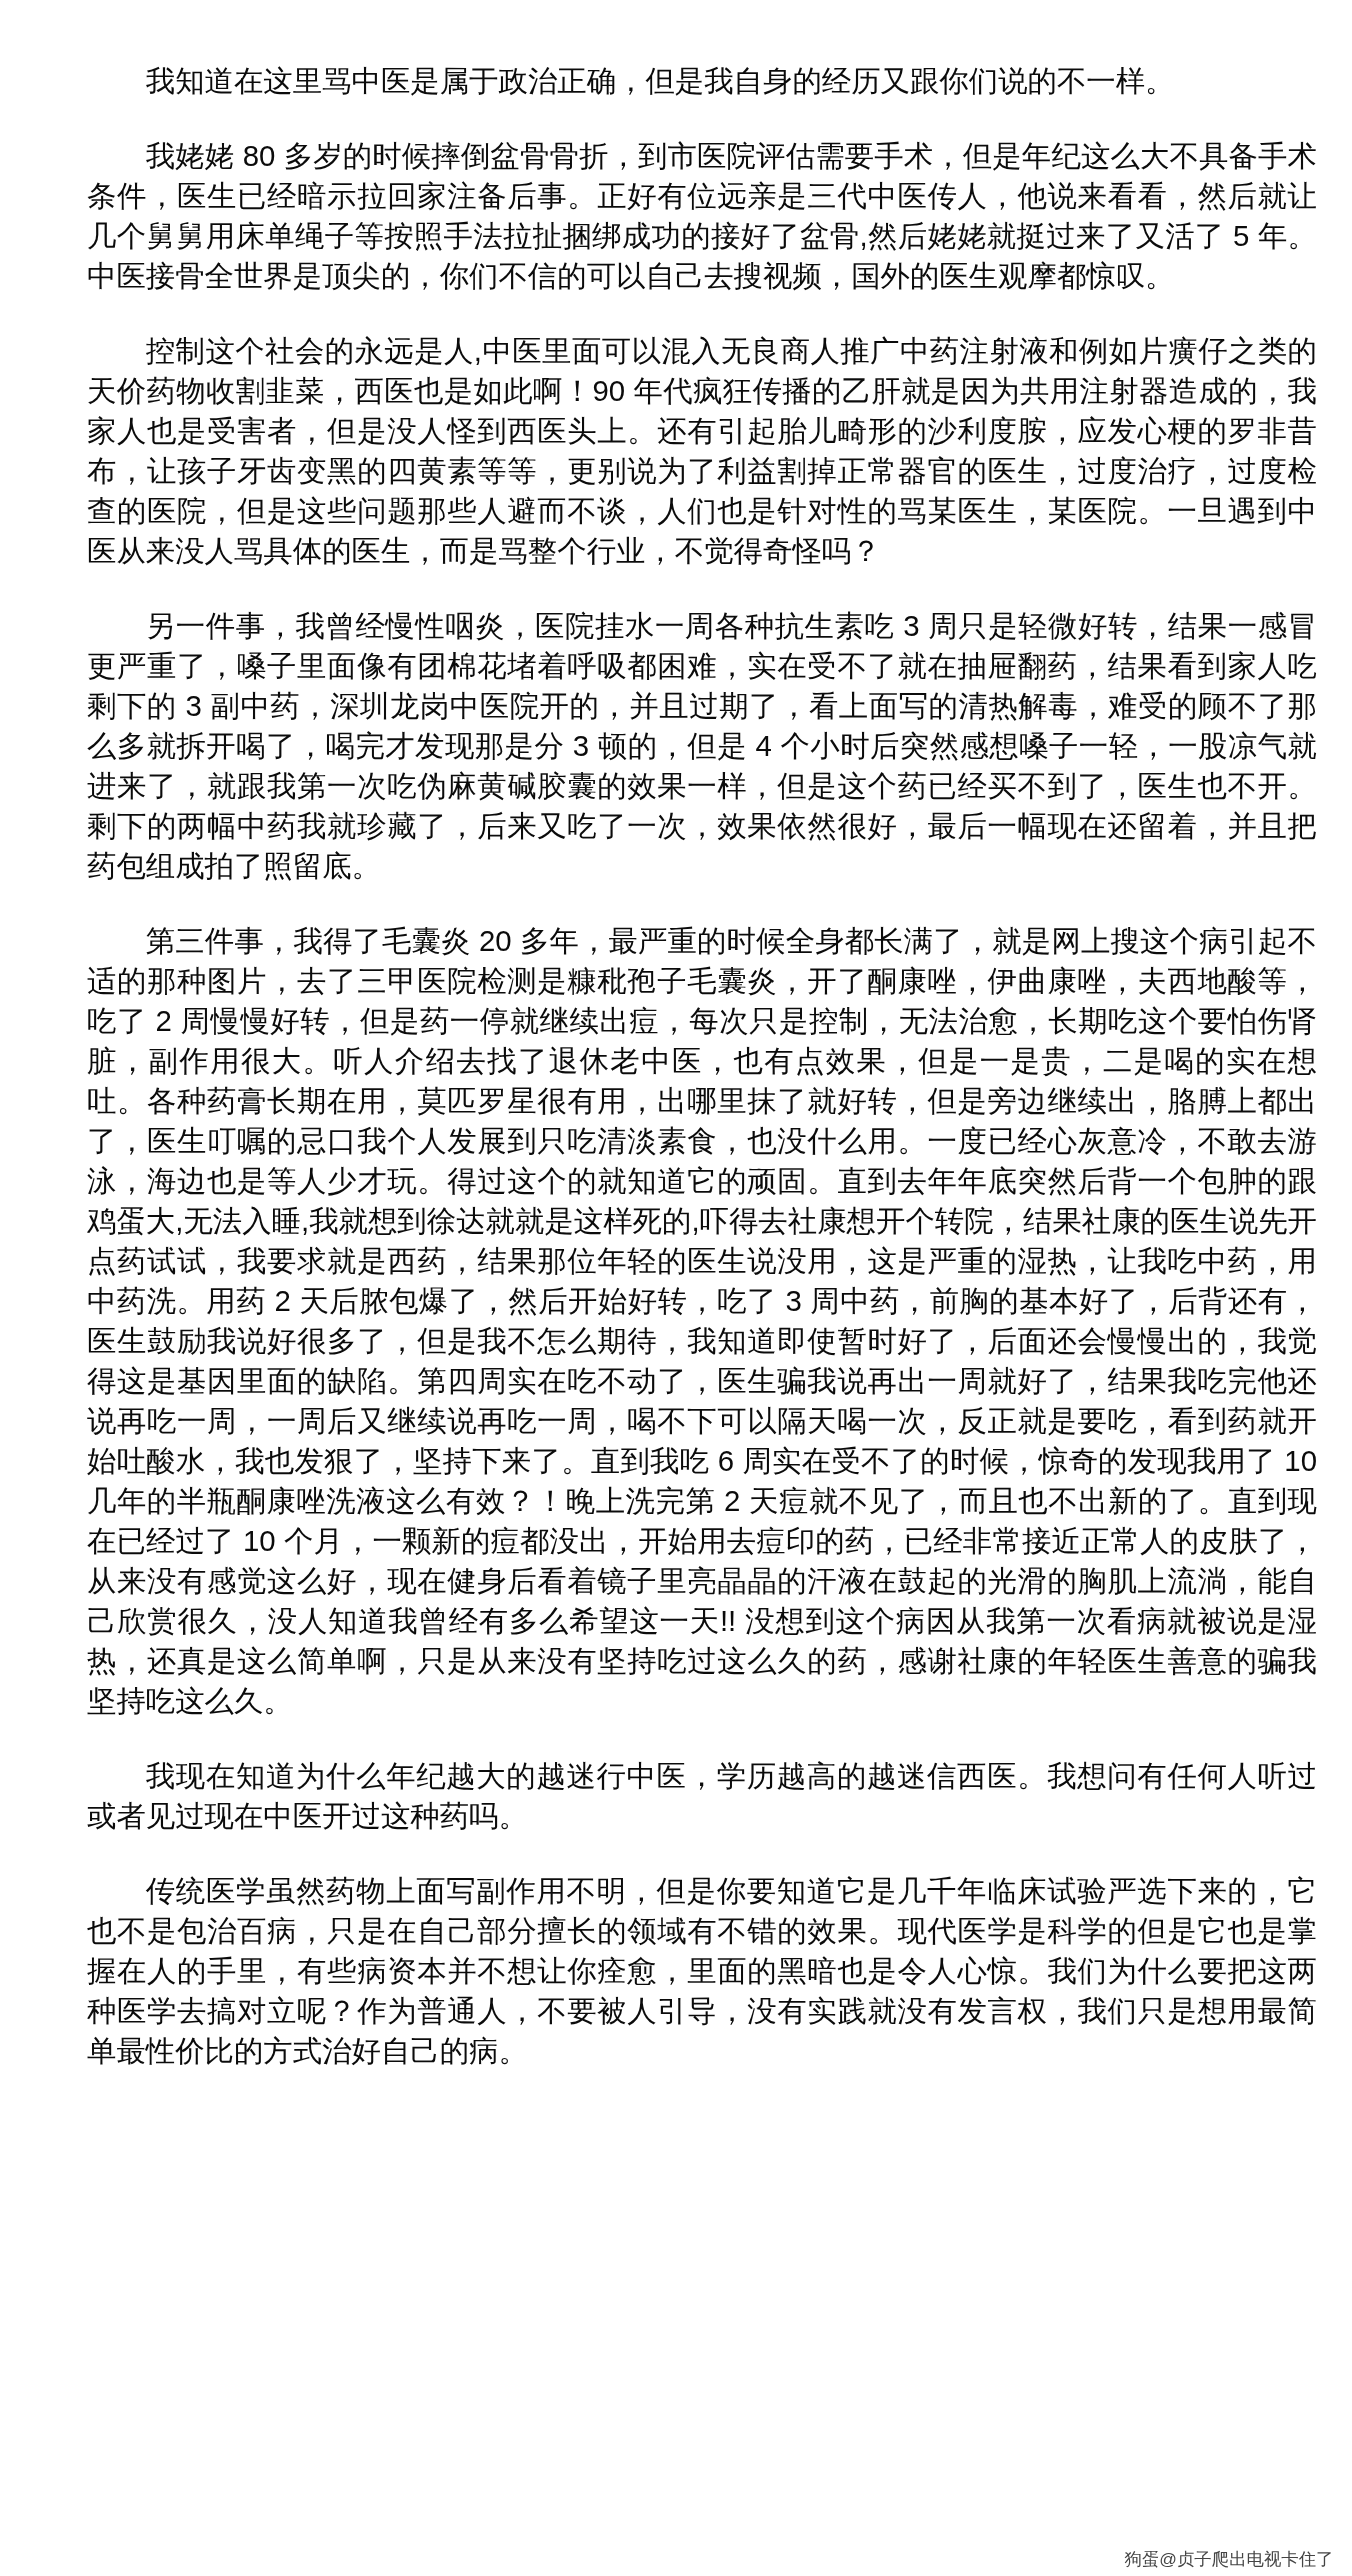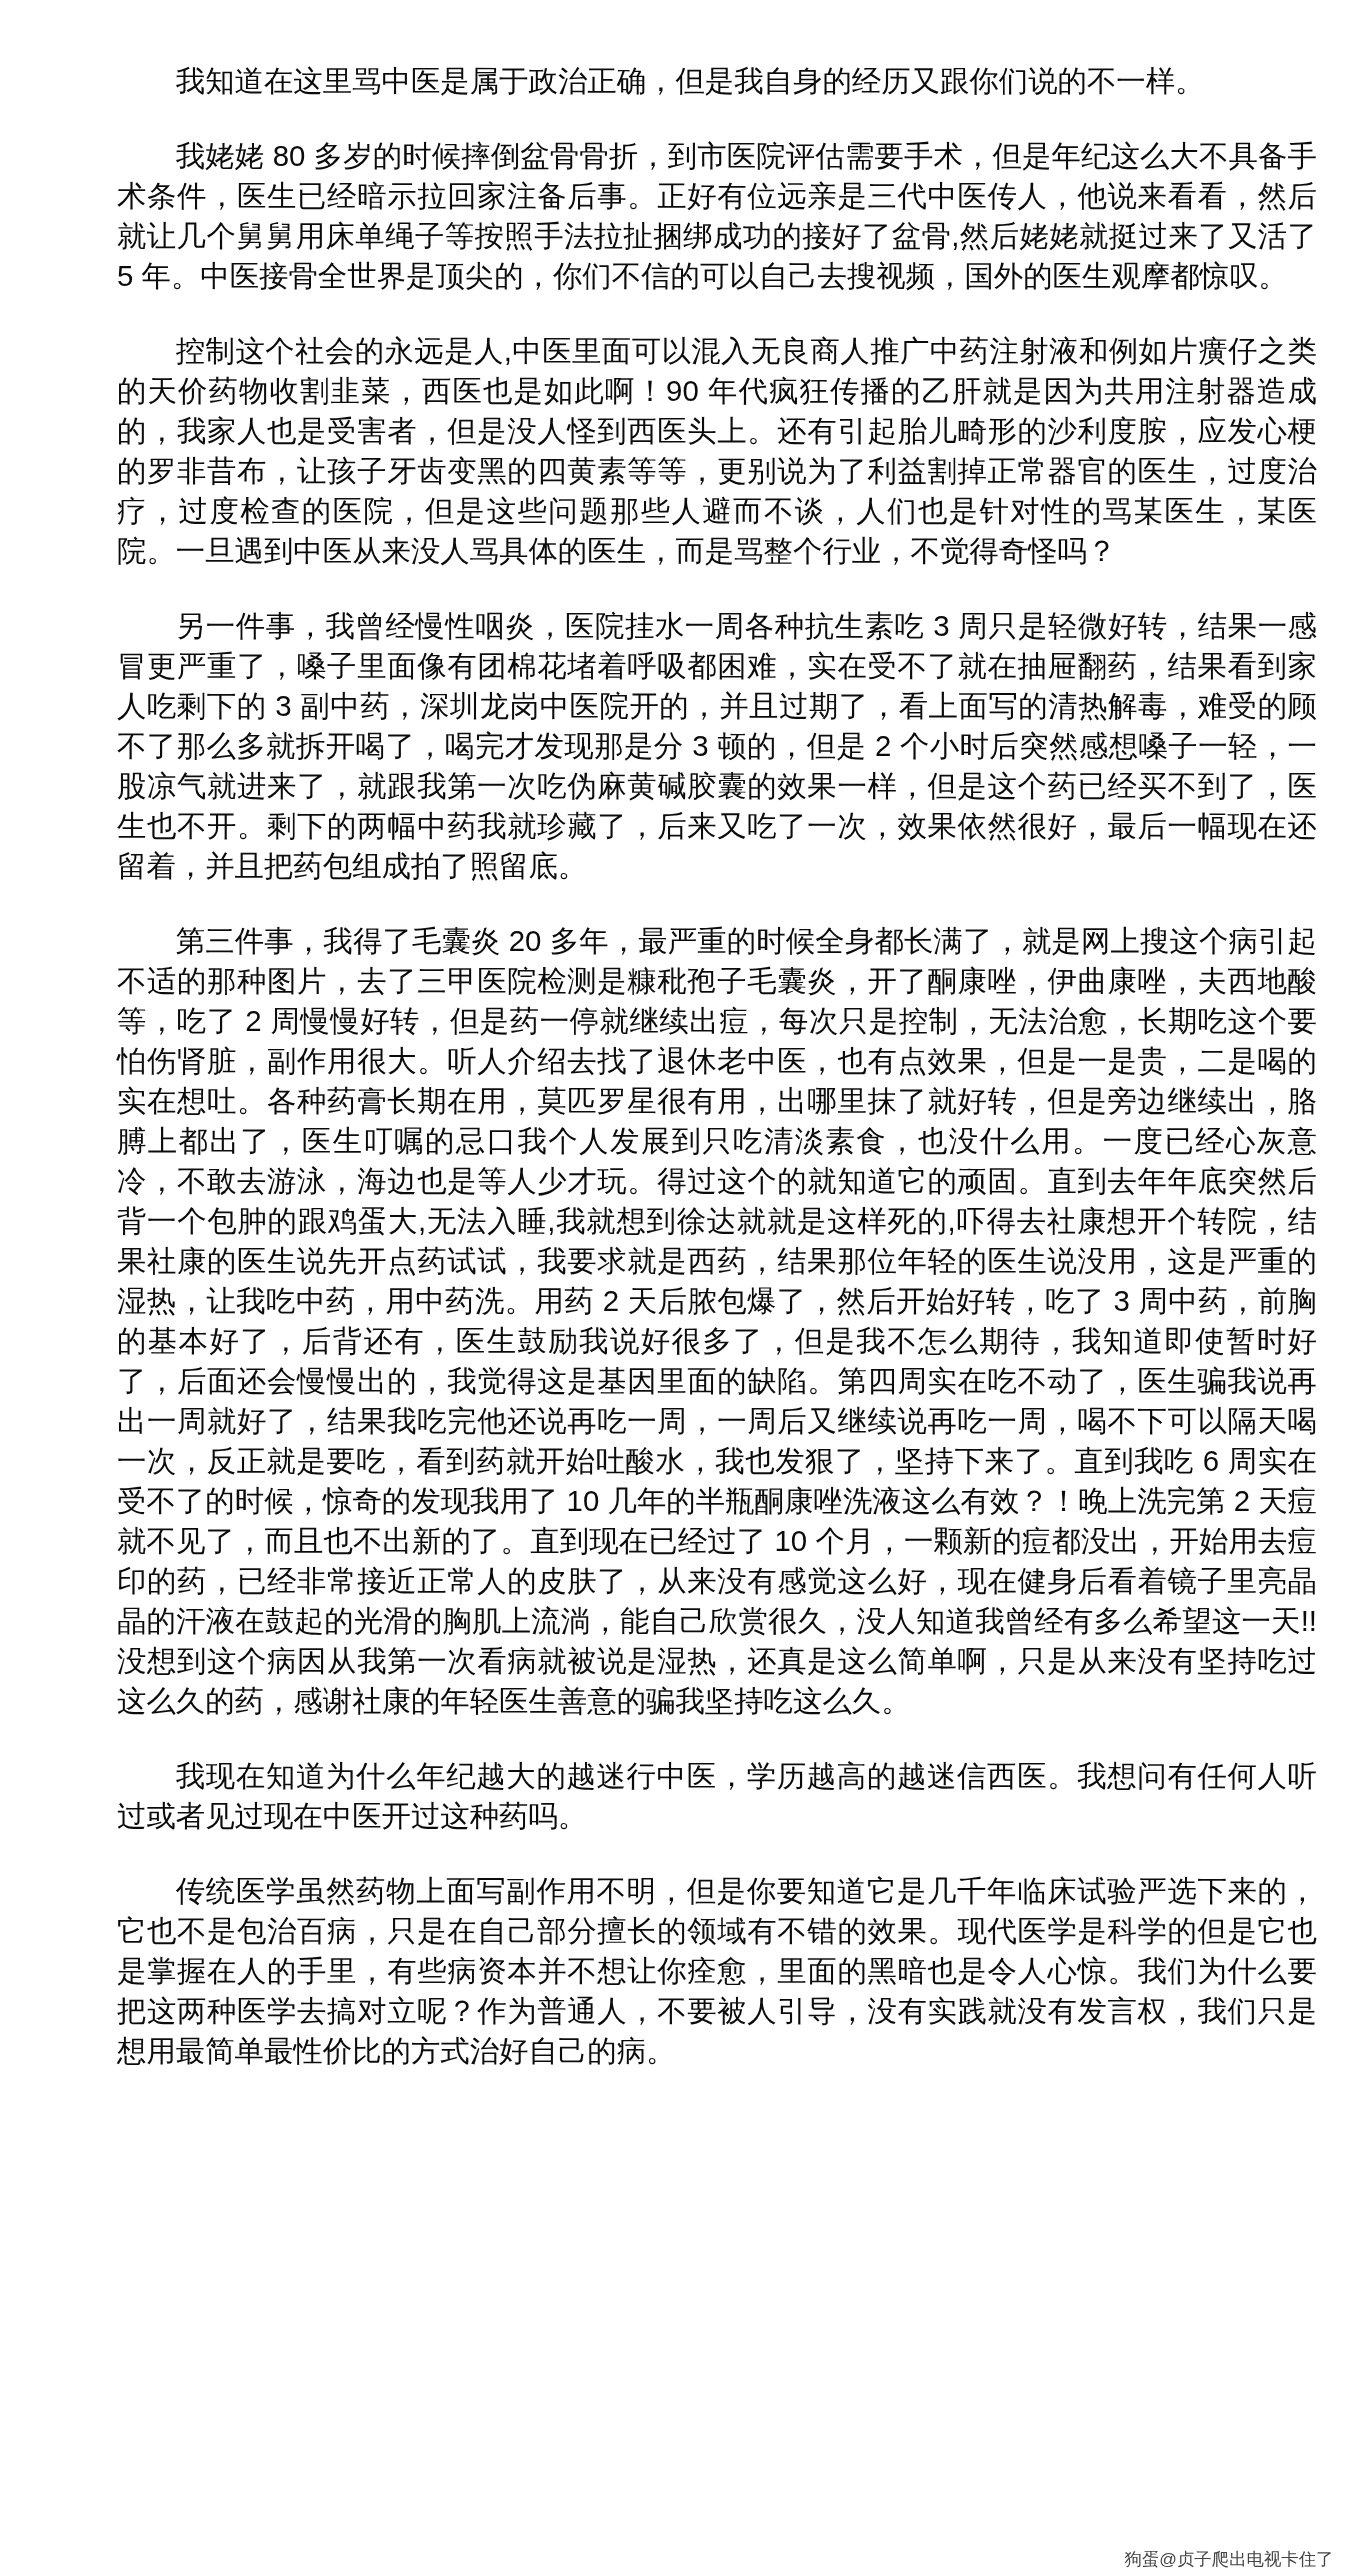--- a/index.html
+++ b/index.html
@@ -9,21 +9,21 @@
   }
   body {
     width: 1352px;
     height: 2576px;
     position: relative;
     font-family: "Liberation Sans", sans-serif;
   }
   .doc {
     box-sizing: border-box;
     width: 1352px;
-    padding: 61px 35px 0 117px;
+    padding: 61px 35px 0 87px;
     color: #0b0b0b;
     font-size: 29.4px;
     line-height: 40px;
     text-align: justify;
     word-break: break-all;
   }
   .doc p {
     margin: 0 0 35px 0;
     text-indent: 2em;
   }
@@ -38,20 +38,20 @@
     text-align: center;
   }
 </style>
 </head>
 <body>
 
 <main class="doc">
   <p>我知道在这里骂中医是属于政治正确，但是我自身的经历又跟你们说的不一样。</p>
   <p>我姥姥 80 多岁的时候摔倒盆骨骨折，到市医院评估需要手术，但是年纪这么大不具备手术条件，医生已经暗示拉回家注备后事。正好有位远亲是三代中医传人，他说来看看，然后就让几个舅舅用床单绳子等按照手法拉扯捆绑成功的接好了盆骨,然后姥姥就挺过来了又活了 5 年。中医接骨全世界是顶尖的，你们不信的可以自己去搜视频，国外的医生观摩都惊叹。</p>
   <p>控制这个社会的永远是人,中医里面可以混入无良商人推广中药注射液和例如片癀仔之类的天价药物收割韭菜，西医也是如此啊！90 年代疯狂传播的乙肝就是因为共用注射器造成的，我家人也是受害者，但是没人怪到西医头上。还有引起胎儿畸形的沙利度胺，应发心梗的罗非昔布，让孩子牙齿变黑的四黄素等等，更别说为了利益割掉正常器官的医生，过度治疗，过度检查的医院，但是这些问题那些人避而不谈，人们也是针对性的骂某医生，某医院。一旦遇到中医从来没人骂具体的医生，而是骂整个行业，不觉得奇怪吗？</p>
-  <p>另一件事，我曾经慢性咽炎，医院挂水一周各种抗生素吃 3 周只是轻微好转，结果一感冒更严重了，嗓子里面像有团棉花堵着呼吸都困难，实在受不了就在抽屉翻药，结果看到家人吃剩下的 3 副中药，深圳龙岗中医院开的，并且过期了，看上面写的清热解毒，难受的顾不了那么多就拆开喝了，喝完才发现那是分 3 顿的，但是 2 个小时后突然感想嗓子一轻，一股凉气就进来了，就跟我第一次吃伪麻黄碱胶囊的效果一样，但是这个药已经买不到了，医生也不开。剩下的两幅中药我就珍藏了，后来又吃了一次，效果依然很好，最后一幅现在还留着，并且把药包组成拍了照留底。</p>
+  <p>另一件事，我曾经慢性咽炎，医院挂水一周各种抗生素吃 3 周只是轻微好转，结果一感冒更严重了，嗓子里面像有团棉花堵着呼吸都困难，实在受不了就在抽屉翻药，结果看到家人吃剩下的 3 副中药，深圳龙岗中医院开的，并且过期了，看上面写的清热解毒，难受的顾不了那么多就拆开喝了，喝完才发现那是分 3 顿的，但是 4 个小时后突然感想嗓子一轻，一股凉气就进来了，就跟我第一次吃伪麻黄碱胶囊的效果一样，但是这个药已经买不到了，医生也不开。剩下的两幅中药我就珍藏了，后来又吃了一次，效果依然很好，最后一幅现在还留着，并且把药包组成拍了照留底。</p>
   <p>第三件事，我得了毛囊炎 20 多年，最严重的时候全身都长满了，就是网上搜这个病引起不适的那种图片，去了三甲医院检测是糠秕孢子毛囊炎，开了酮康唑，伊曲康唑，夫西地酸等，吃了 2 周慢慢好转，但是药一停就继续出痘，每次只是控制，无法治愈，长期吃这个要怕伤肾脏，副作用很大。听人介绍去找了退休老中医，也有点效果，但是一是贵，二是喝的实在想吐。各种药膏长期在用，莫匹罗星很有用，出哪里抹了就好转，但是旁边继续出，胳膊上都出了，医生叮嘱的忌口我个人发展到只吃清淡素食，也没什么用。一度已经心灰意冷，不敢去游泳，海边也是等人少才玩。得过这个的就知道它的顽固。直到去年年底突然后背一个包肿的跟鸡蛋大,无法入睡,我就想到徐达就就是这样死的,吓得去社康想开个转院，结果社康的医生说先开点药试试，我要求就是西药，结果那位年轻的医生说没用，这是严重的湿热，让我吃中药，用中药洗。用药 2 天后脓包爆了，然后开始好转，吃了 3 周中药，前胸的基本好了，后背还有，医生鼓励我说好很多了，但是我不怎么期待，我知道即使暂时好了，后面还会慢慢出的，我觉得这是基因里面的缺陷。第四周实在吃不动了，医生骗我说再出一周就好了，结果我吃完他还说再吃一周，一周后又继续说再吃一周，喝不下可以隔天喝一次，反正就是要吃，看到药就开始吐酸水，我也发狠了，坚持下来了。直到我吃 6 周实在受不了的时候，惊奇的发现我用了 10 几年的半瓶酮康唑洗液这么有效？！晚上洗完第 2 天痘就不见了，而且也不出新的了。直到现在已经过了 10 个月，一颗新的痘都没出，开始用去痘印的药，已经非常接近正常人的皮肤了，从来没有感觉这么好，现在健身后看着镜子里亮晶晶的汗液在鼓起的光滑的胸肌上流淌，能自己欣赏很久，没人知道我曾经有多么希望这一天!! 没想到这个病因从我第一次看病就被说是湿热，还真是这么简单啊，只是从来没有坚持吃过这么久的药，感谢社康的年轻医生善意的骗我坚持吃这么久。</p>
   <p>我现在知道为什么年纪越大的越迷行中医，学历越高的越迷信西医。我想问有任何人听过或者见过现在中医开过这种药吗。</p>
   <p>传统医学虽然药物上面写副作用不明，但是你要知道它是几千年临床试验严选下来的，它也不是包治百病，只是在自己部分擅长的领域有不错的效果。现代医学是科学的但是它也是掌握在人的手里，有些病资本并不想让你痊愈，里面的黑暗也是令人心惊。我们为什么要把这两种医学去搞对立呢？作为普通人，不要被人引导，没有实践就没有发言权，我们只是想用最简单最性价比的方式治好自己的病。</p>
 </main>
 
 <div class="watermark">狗蛋@贞子爬出电视卡住了</div>
 
 
 </body></html>

